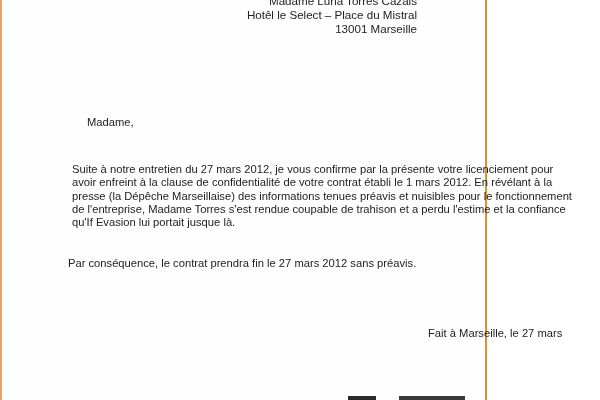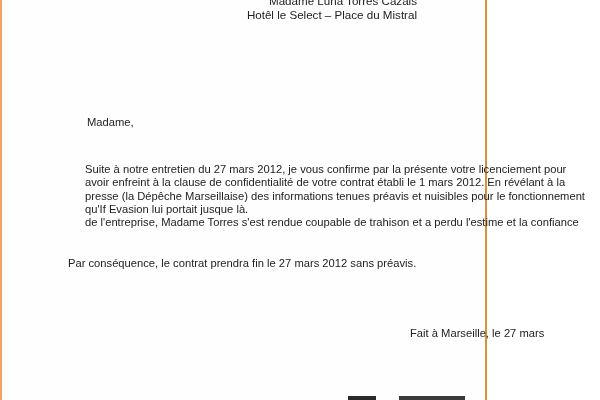--- a/index.html
+++ b/index.html
@@ -32,54 +32,55 @@
     font-size: 11.2px; font-weight: bold; color: #1c1c1c;
   }
   .salutation {
     position: absolute; left: 87px; top: 116px;
     font-size: 11.2px; color: #222;
   }
   .body-para {
     position: absolute; left: 72px; top: 163px; width: 500px;
     font-size: 11.2px; line-height: 13.3px; color: #222;
   }
-  .body-para div { white-space: nowrap; margin-left: 13px; }
+  .body-para div { white-space: nowrap; }
   .conclusion {
     position: absolute; left: 68px; top: 257px;
     font-size: 11.2px; color: #222; white-space: nowrap;
   }
   .signature-place {
-    position: absolute; left: 410px; top: 327px;
+    position: absolute; left: 428px; top: 327px;
     font-size: 11.2px; color: #222; white-space: nowrap;
   }
   .cutoff {
     position: absolute; top: 396px; height: 4px; background: #2a2a2a;
   }
 </style>
 </head>
 <body>
 
 <div class="page">
   <div class="edge-left"></div>
   <div class="edge-right"></div>
 
   <div class="addr">
     <div>Madame Luna Torres Cazals</div>
     <div>Hotêl le Select – Place du Mistral</div>
+    <div>13001 Marseille</div>
   </div>
 
 
   <div class="salutation">Madame,</div>
 
   <div class="body-para">
     <div>Suite à notre entretien du 27 mars 2012, je vous confirme par la présente votre licenciement pour</div>
     <div>avoir enfreint à la clause de confidentialité de votre contrat établi le 1 mars 2012. En révélant à la</div>
     <div>presse (la Dépêche Marseillaise) des informations tenues préavis et nuisibles pour le fonctionnement</div>
+    <div>de l'entreprise, Madame Torres s'est rendue coupable de trahison et a perdu l'estime et la confiance</div>
     <div>qu'If Evasion lui portait jusque là.</div>
-    <div>de l'entreprise, Madame Torres s'est rendue coupable de trahison et a perdu l'estime et la confiance</div>
   </div>
 
   <div class="conclusion">Par conséquence, le contrat prendra fin le 27 mars 2012 sans préavis.</div>
 
   <div class="signature-place">Fait à Marseille, le 27 mars</div>
 
   <div class="cutoff" style="left:348px;width:28px;"></div>
   <div class="cutoff" style="left:399px;width:66px;background:#3a3a3a;"></div>
 </div>
 

